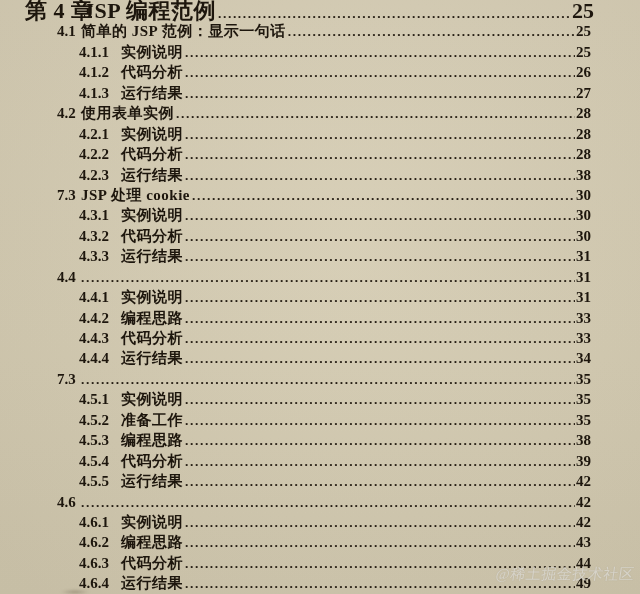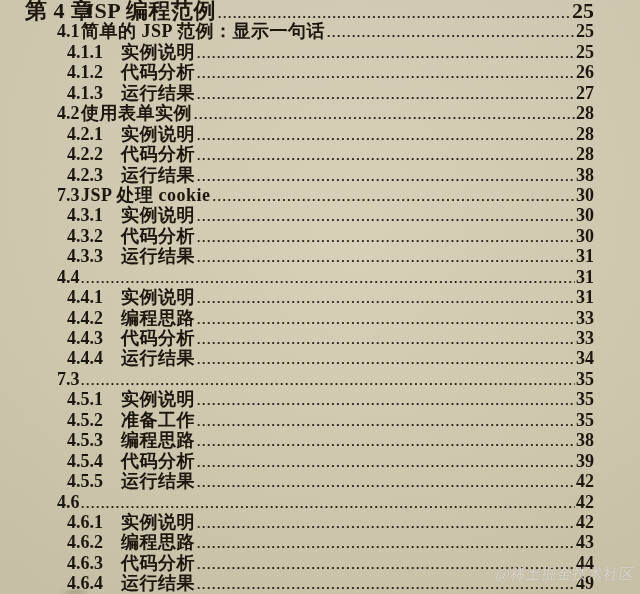--- a/index.html
+++ b/index.html
@@ -12,38 +12,38 @@
     position:absolute;inset:0;
     background:
       radial-gradient(ellipse at 55% 40%, rgba(255,255,255,0.07), rgba(0,0,0,0.05) 95%),
       linear-gradient(180deg,#d6cdb4 0%,#d4cbb1 60%,#d1c8ae 100%);
   }
   .toc{
     position:absolute;left:0;top:1px;right:46px;
   }
   .row{
     display:flex;align-items:baseline;height:20.45px;
-    font-weight:700;color:#1d160d;font-size:18px;line-height:20.45px;
+    font-weight:700;color:#1d160d;font-size:15px;line-height:20.45px;
     white-space:nowrap;
   }
   .row .num{flex:0 0 auto;font-family:"Liberation Serif","DejaVu Serif",serif;}
   .row .title{flex:0 0 auto;letter-spacing:0.5px;padding-right:2px;}
   .row .leader{
     flex:1 1 auto;min-width:0;overflow:hidden;white-space:nowrap;
     font-size:13.5px;font-weight:600;letter-spacing:1.6px;color:#241c12;
     margin-right:1px;
   }
   .row .leader::after{
     content:"..................................................................................................................................................................................................";
   }
   .row .pg{flex:0 0 auto;text-align:left;min-width:18px;}
   .lvl1{font-size:22px;}
   .lvl1 .num{margin-left:25px;width:58px;letter-spacing:0.5px;}
   .lvl2 .num{margin-left:57px;width:24px;}
-  .lvl3 .num{margin-left:67px;width:54px;}
+  .lvl3 .num{margin-left:67px;width:54px;text-align:center;}
   .watermark{
     position:absolute;left:496px;top:565px;z-index:5;
     font-size:15px;letter-spacing:0.5px;font-weight:400;
     color:rgba(226,223,215,0.78);
     transform:skewX(-8deg);
     text-shadow:0 0 1px rgba(120,115,100,0.35);
     pointer-events:none;white-space:nowrap;
   }
   .smudge{
     position:absolute;left:60px;top:589px;width:30px;height:6px;z-index:2;

